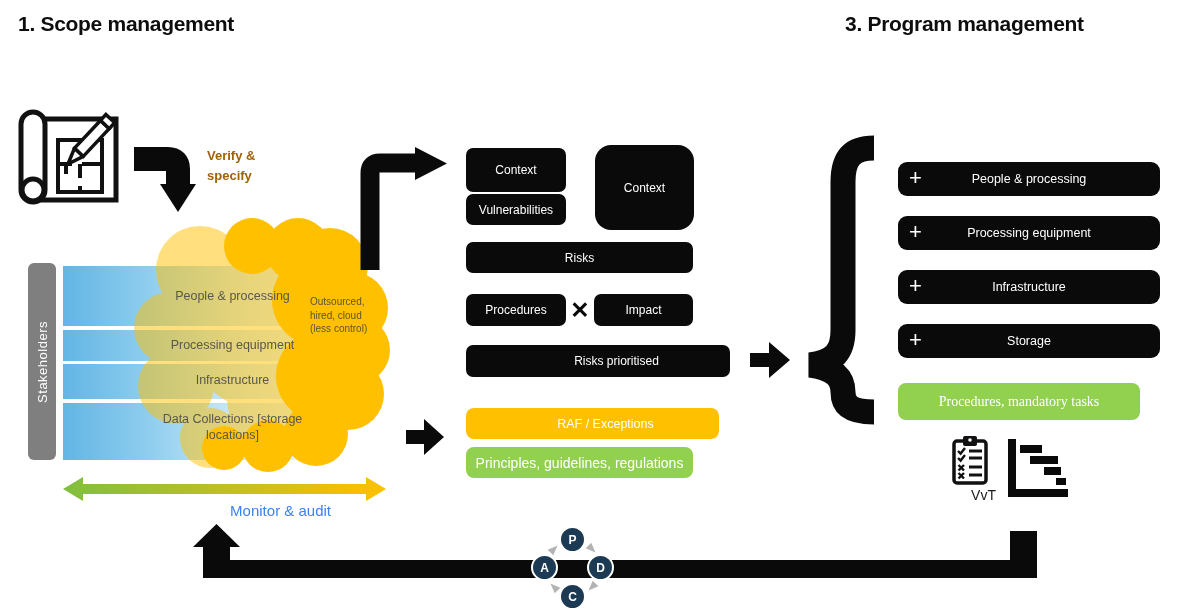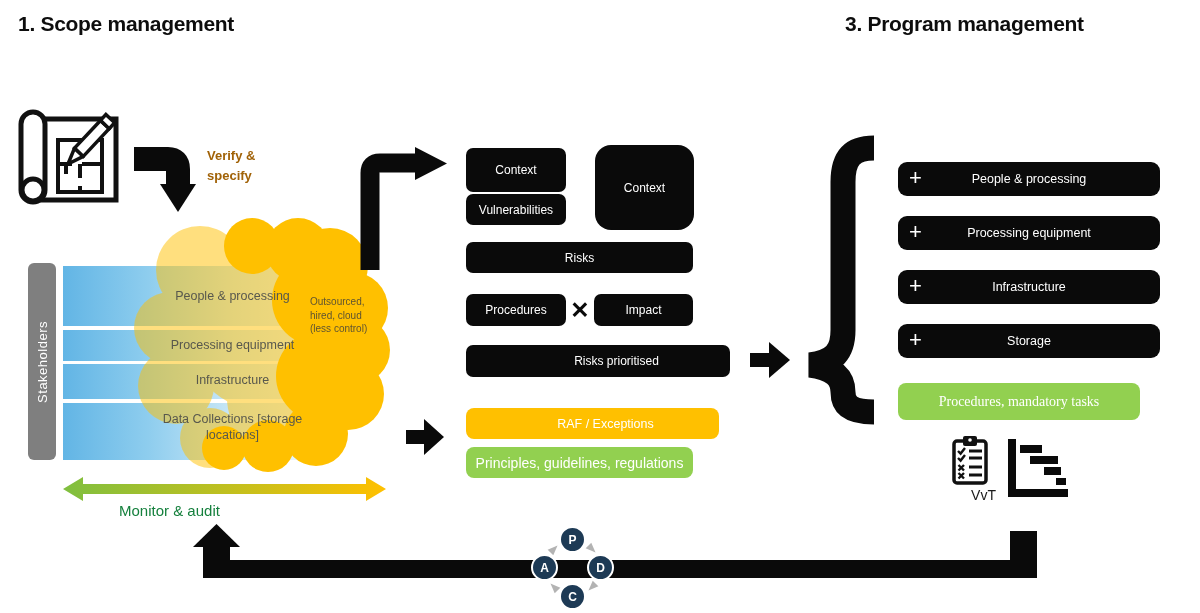--- a/index.html
+++ b/index.html
@@ -25,21 +25,21 @@
   .band{position:absolute;left:0;width:243px;background:linear-gradient(to right,#62b5e5 0%,#8ecdee 35%,#c9e7f7 70%,#e9f6fd 100%);}
   .band-label{position:absolute;left:150px;width:165px;text-align:center;font-size:12.5px;color:#58584d;line-height:1.25;z-index:5;}
   .stake-bar{
     position:absolute;left:28px;top:263px;width:28px;height:197px;background:#7f7f7f;border-radius:6px;
     display:flex;align-items:center;justify-content:center;z-index:2;
   }
   .stake-text{writing-mode:vertical-rl;transform:rotate(180deg);color:#fff;font-size:13px;letter-spacing:0.5px;}
   .cloud-note{position:absolute;left:310px;top:295px;width:74px;font-size:10px;line-height:1.35;color:#5f5430;z-index:5;}
   .verify{position:absolute;left:207px;top:146px;width:62px;font-size:13px;line-height:1.5;color:#a16207;font-weight:bold;}
   .measure-text{position:absolute;left:62px;top:481px;width:325px;text-align:center;font-size:10px;color:#6e5e14;z-index:3;}
-  .monitor{position:absolute;left:119px;top:502px;width:212px;text-align:left;font-size:15px;font-weight:500;color:#15803d;}
+  .monitor{position:absolute;left:119px;top:502px;width:212px;text-align:right;font-size:15px;font-weight:500;color:#3b82f6;}
   .times{position:absolute;left:565px;top:295px;width:30px;height:30px;display:flex;align-items:center;justify-content:center;
     font-size:23px;font-weight:700;color:#0a0a0a;}
   .pdca-circle{
     position:absolute;width:27px;height:27px;border-radius:50%;background:#1d3a55;border:2px solid #fff;
     box-sizing:border-box;display:flex;align-items:center;justify-content:center;color:#fff;
     font-size:12px;font-weight:700;z-index:6;
   }
   .vvt-label{position:absolute;left:944px;top:487px;width:52px;text-align:right;font-size:14px;color:#1a1a1a;}
   svg{position:absolute;overflow:visible;}
 </style>

